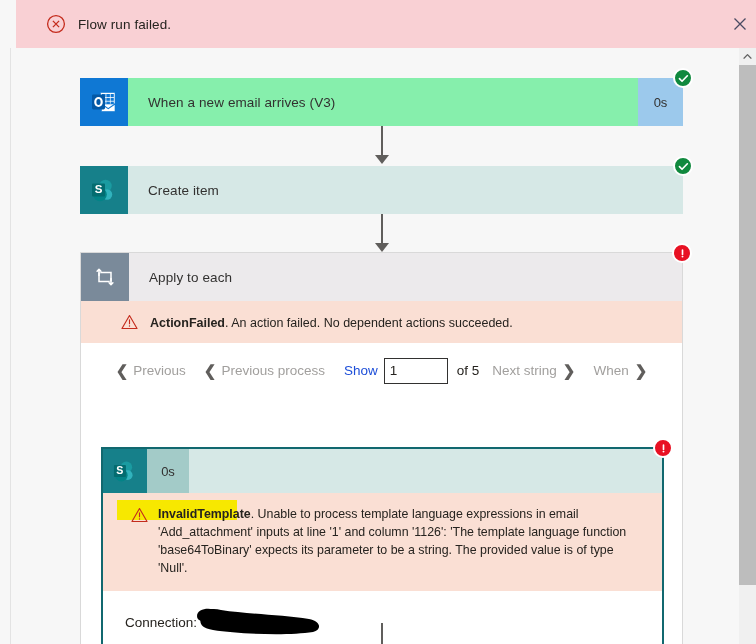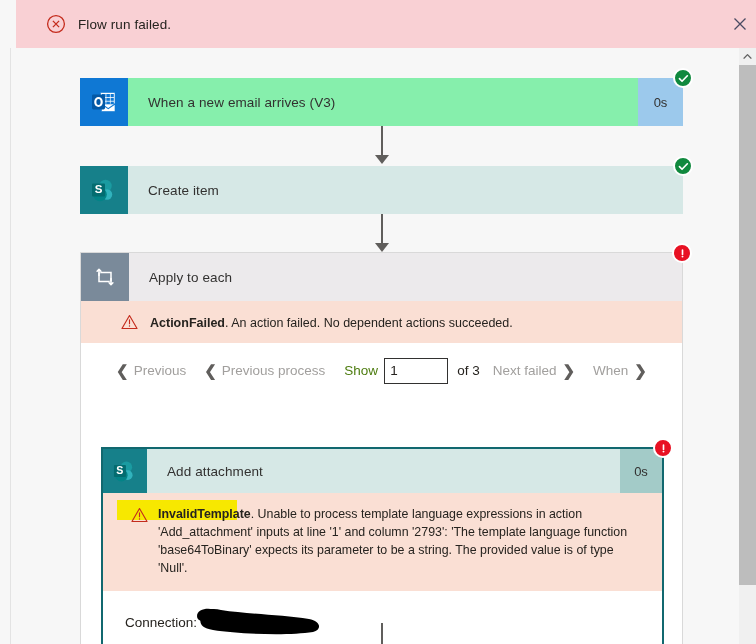--- a/index.html
+++ b/index.html
@@ -201,21 +201,21 @@
     display: flex;
     align-items: center;
     color: #a19f9d;
     margin: 0 9px;
     cursor: default;
     white-space: nowrap;
   }
   .pg-btn .chev { font-size: 15px; font-weight: 700; color: #605e5c; }
   .pg-btn .chev.left { margin-right: 5px; }
   .pg-btn .chev.right { margin-left: 6px; }
-  .pg-label { color: #4d7c0f; margin-left: 10px; margin-right: 6px; }
+  .pg-label { color: #1d4ed8; margin-left: 10px; margin-right: 6px; }
   .pg-input {
     width: 64px; height: 26px;
     border: 1px solid #323130;
     background: #fff;
     font-family: "Liberation Sans", sans-serif;
     font-size: 13.5px;
     color: #26231f;
     padding: 0 5px;
     box-sizing: border-box;
     outline: none;
@@ -384,62 +384,61 @@
       <span class="pg-btn">
         <span class="chev left">❮</span>
         <span>Previous</span>
       </span>
       <span class="pg-btn">
         <span class="chev left">❮</span>
         <span>Previous process</span>
       </span>
       <span class="pg-label">Show</span>
       <input class="pg-input" value="1" style="">
-      <span class="pg-of">of 3</span>
+      <span class="pg-of">of 5</span>
       <span class="pg-btn">
-        <span>Next failed</span>
+        <span>Next string</span>
         <span class="chev right">❯</span>
       </span>
       <span class="pg-btn">
         <span>When</span>
         <span class="chev right">❯</span>
       </span>
     </div>
 
     <div class="inner-card">
       <div class="inner-head">
         <div class="step-icon">
           <svg width="26" height="24" viewBox="0 0 28 26">
             <circle cx="15.5" cy="9" r="6.2" fill="#1a9ba1"></circle>
             <circle cx="17" cy="17.5" r="5.2" fill="#31b3bd"></circle>
             <circle cx="10" cy="17.5" r="6.8" fill="#038387"></circle>
             <rect x="2" y="6.5" width="13" height="13" rx="1" fill="#036c70"></rect>
             <text x="8.5" y="16.3" font-family="Liberation Sans, sans-serif" font-size="11.5" font-weight="bold" fill="#ffffff" text-anchor="middle">S</text>
           </svg>
         </div>
-        <div class="step-title">Add attachment</div>
         <div class="step-dur">0s</div>
         <div class="badge badge-err" style="right:-11px; top:-11px;">
           <svg width="11" height="11" viewBox="0 0 12 12">
               <path d="M6 2.2 V7" stroke="#ffffff" stroke-width="1.8" stroke-linecap="round"></path>
               <circle cx="6" cy="9.4" r="1.05" fill="#ffffff"></circle>
             </svg>
         </div>
       </div>
 
       <div class="inner-err">
         <div class="highlighter"></div>
         <svg class="warn-tri" width="17" height="16" viewBox="0 0 18 17">
           <path d="M9 1.6 L17 15.4 H1 Z" fill="none" stroke="#c42b1c" stroke-width="1.2" stroke-linejoin="round"></path>
           <path d="M9 6.2 V10.4" stroke="#c42b1c" stroke-width="1.2" stroke-linecap="round"></path>
           <circle cx="9" cy="12.7" r="0.75" fill="#c42b1c"></circle>
         </svg>
         <div class="err-text">
-          <b>InvalidTemplate</b><span>. Unable to process template language expressions in action</span><br>
-          <span>'Add_attachment' inputs at line '1' and column '2793': 'The template language function</span><br>
+          <b>InvalidTemplate</b><span>. Unable to process template language expressions in email</span><br>
+          <span>'Add_attachment' inputs at line '1' and column '1126': 'The template language function</span><br>
           <span>'base64ToBinary' expects its parameter to be a string. The provided value is of type 'Null'.</span><br>
         </div>
       </div>
 
       <div class="conn-row">
         <span class="conn-label">Connection:</span>
         <svg class="redaction" width="170" height="38" viewBox="0 0 170 38">
           <path d="M14 14 C14 6, 26 5, 34 7 C60 11, 95 12, 122 16 C133 18, 136 26, 126 29 C100 33, 52 31, 26 27 C14 25, 12 20, 14 14 Z" fill="#000000"></path>
           <path d="M10 13 C10 5, 24 4, 30 8 C36 12, 30 19, 22 19 C14 19, 10 17, 10 13 Z" fill="#000000"></path>
         </svg>

